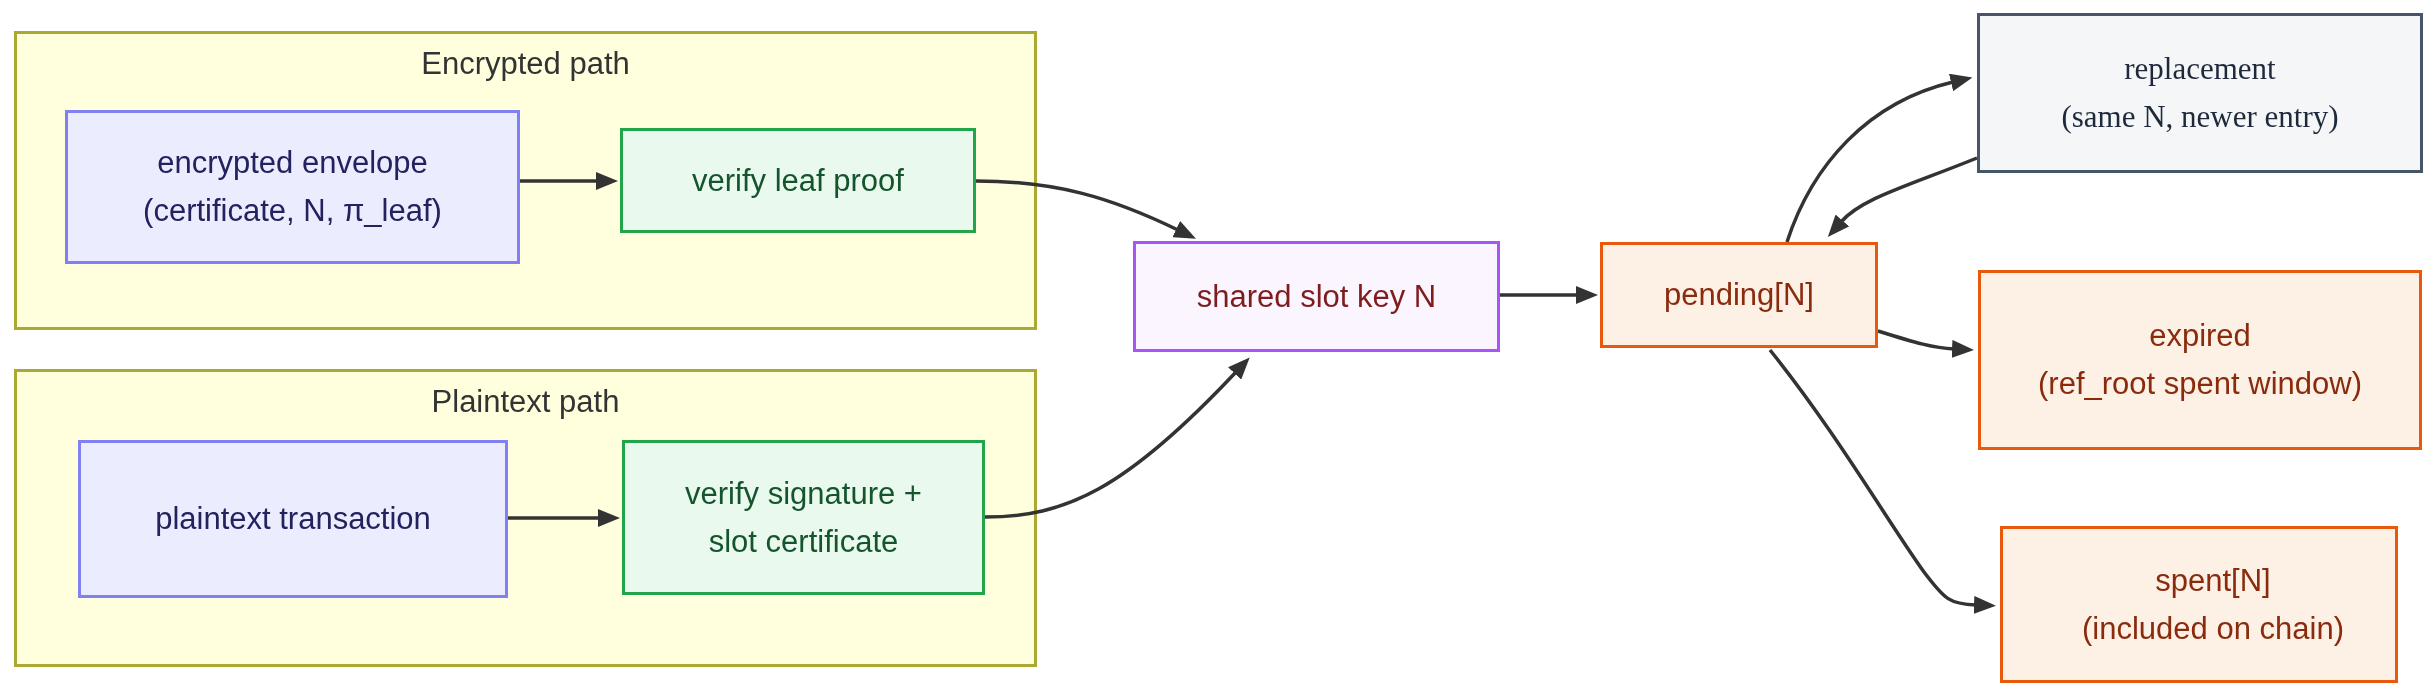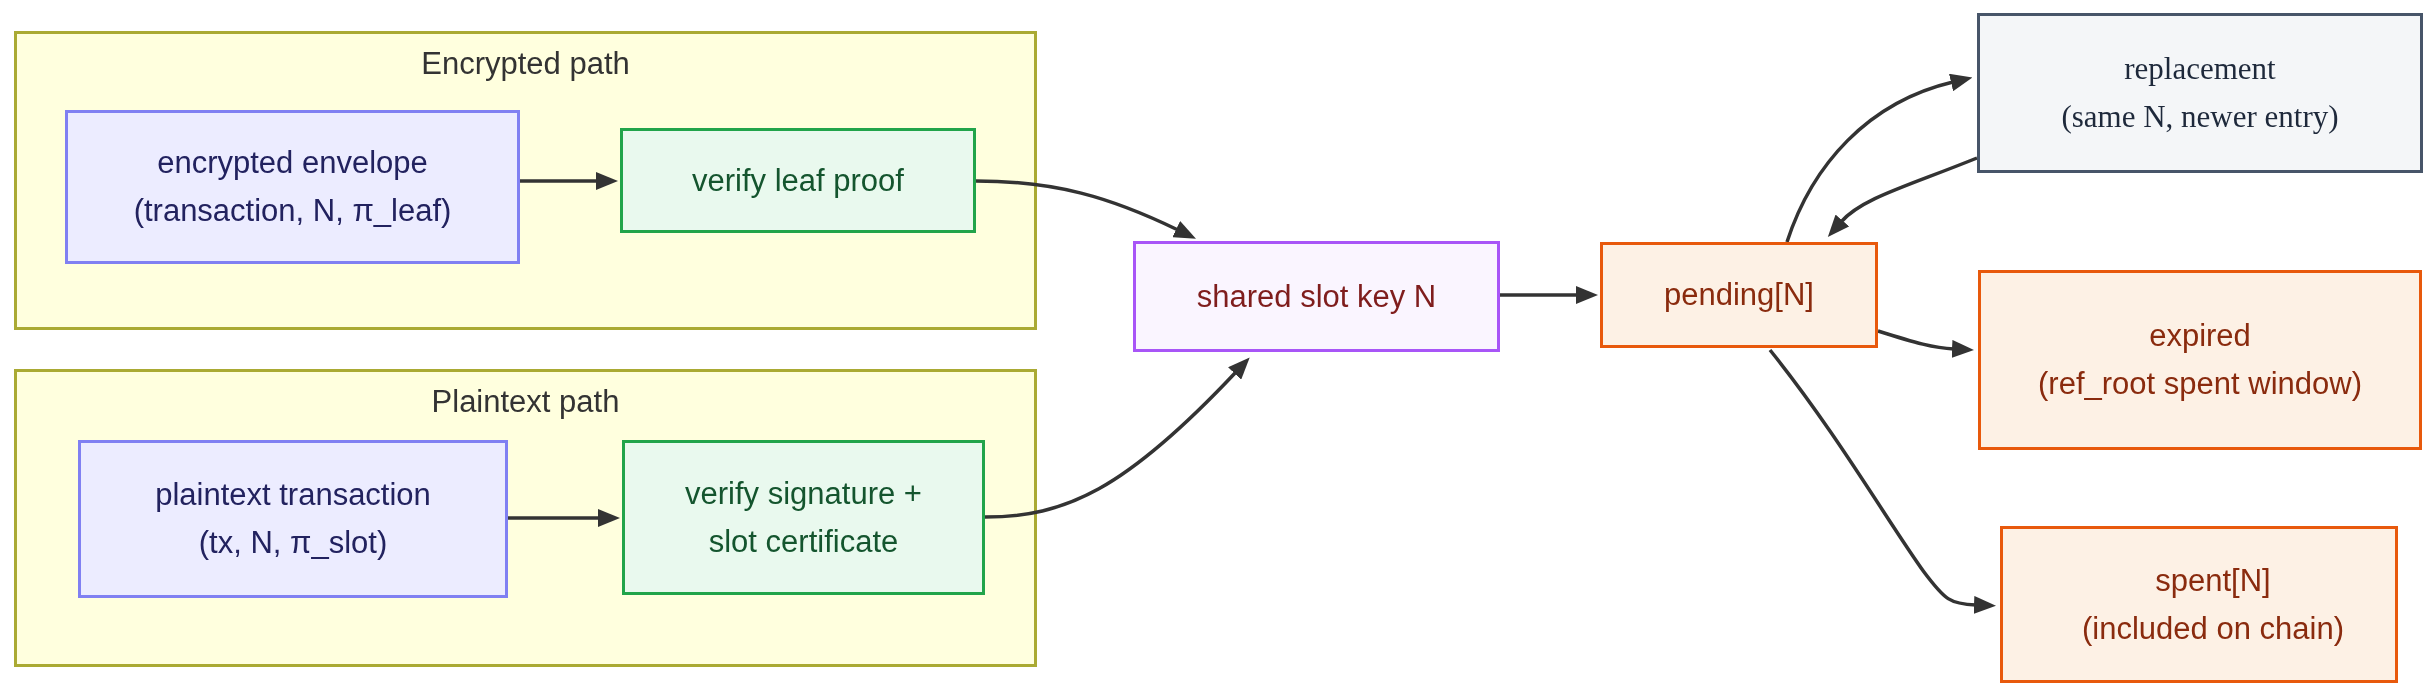--- a/index.html
+++ b/index.html
@@ -108,30 +108,29 @@
     <path class="edge" marker-end="url(#arrow)" d="M 985 517 C 1065 517, 1125 490, 1236 372"></path>
     <path class="edge" marker-end="url(#arrow)" d="M 1500 295 L 1578 295"></path>
     <path class="edge" marker-end="url(#arrow)" d="M 1787 242 C 1812 165, 1868 102, 1953 82"></path>
     <path class="edge" marker-end="url(#arrow)" d="M 1977 158 C 1908 186, 1862 198, 1841 222"></path>
     <path class="edge" marker-end="url(#arrow)" d="M 1878 331 C 1916 343, 1934 348, 1954 349"></path>
     <path class="edge" marker-end="url(#arrow)" d="M 1770 350 C 1836 432, 1890 525, 1924 572 C 1945 600, 1950 604, 1976 605"></path>
   </svg>
 
   <div class="node node-input" style="left:65px; top:110px; width:455px; height:154px;">
     <div>encrypted envelope</div>
-    <div>(transaction, N, π_leaf)</div>
+    <div>(certificate, N, π_leaf)</div>
   </div>
 
   <div class="node node-verify" style="left:620px; top:128px; width:356px; height:105px;">
     <div>verify leaf proof</div>
   </div>
 
   <div class="node node-input" style="left:78px; top:440px; width:430px; height:158px;">
     <div>plaintext transaction</div>
-    <div>(tx, N, π_slot)</div>
   </div>
 
   <div class="node node-verify" style="left:622px; top:440px; width:363px; height:155px;">
     <div>verify signature +</div>
     <div>slot certificate</div>
   </div>
 
   <div class="node node-shared" style="left:1133px; top:241px; width:367px; height:111px;">
     <div>shared slot key N</div>
   </div>

